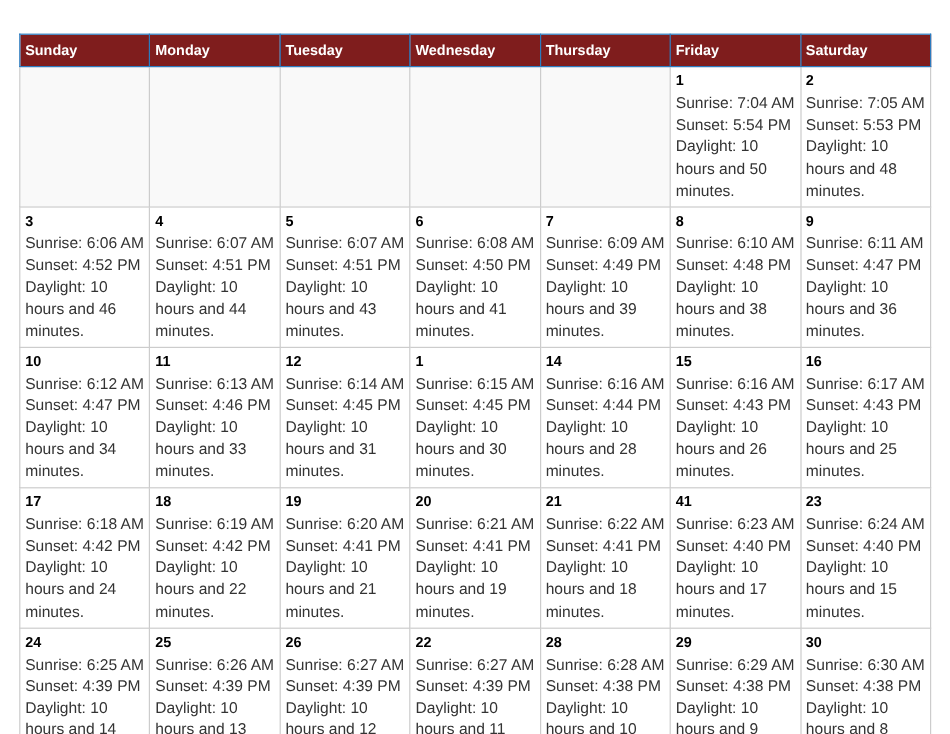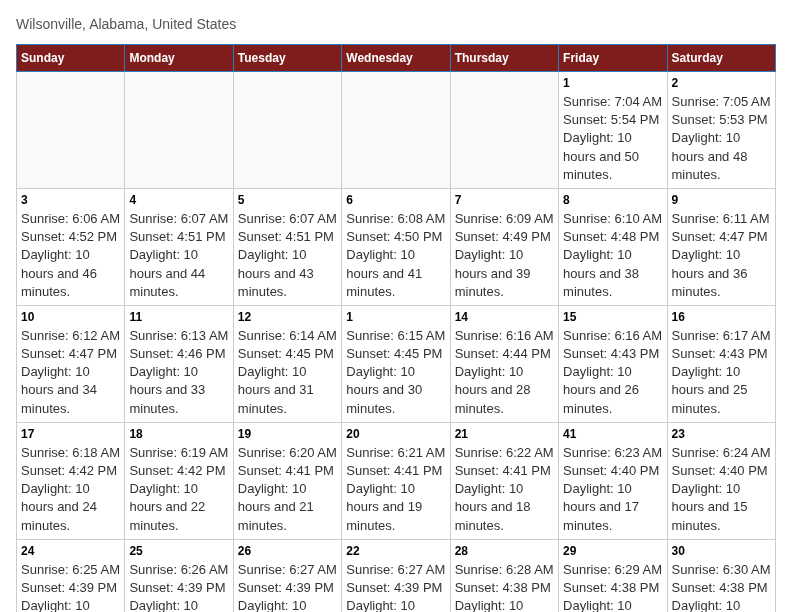--- a/index.html
+++ b/index.html
@@ -85,21 +85,20 @@
       width: 30px;
       height: 2px;
       background: #2b7bbf;
     }
   </style>
 </head>
 <body>
 
 <div class="header">
   <div class="title-block">
-    <div class="location">Wilsonville, Alabama, United States</div>
   </div>
 </div>
 
 <table class="calendar">
   <thead>
     <tr>
     <th>Sunday</th>
         <th>Monday</th>
         <th>Tuesday</th>
         <th>Wednesday</th>

